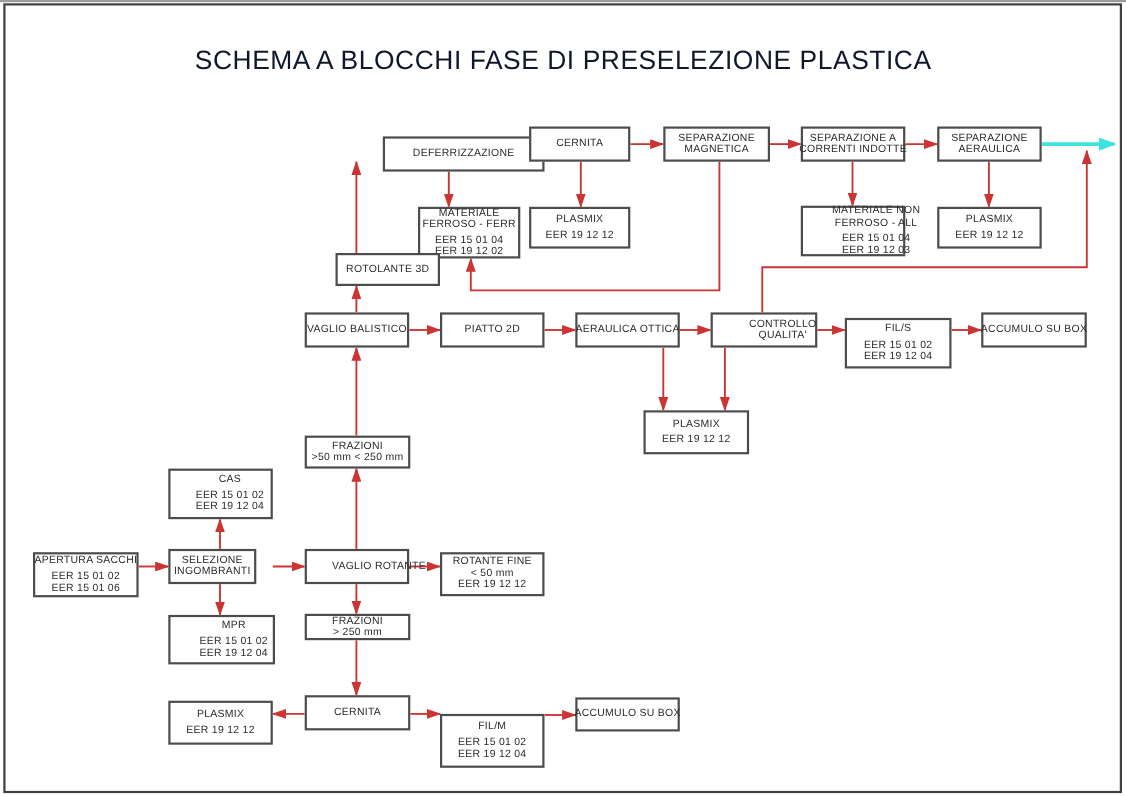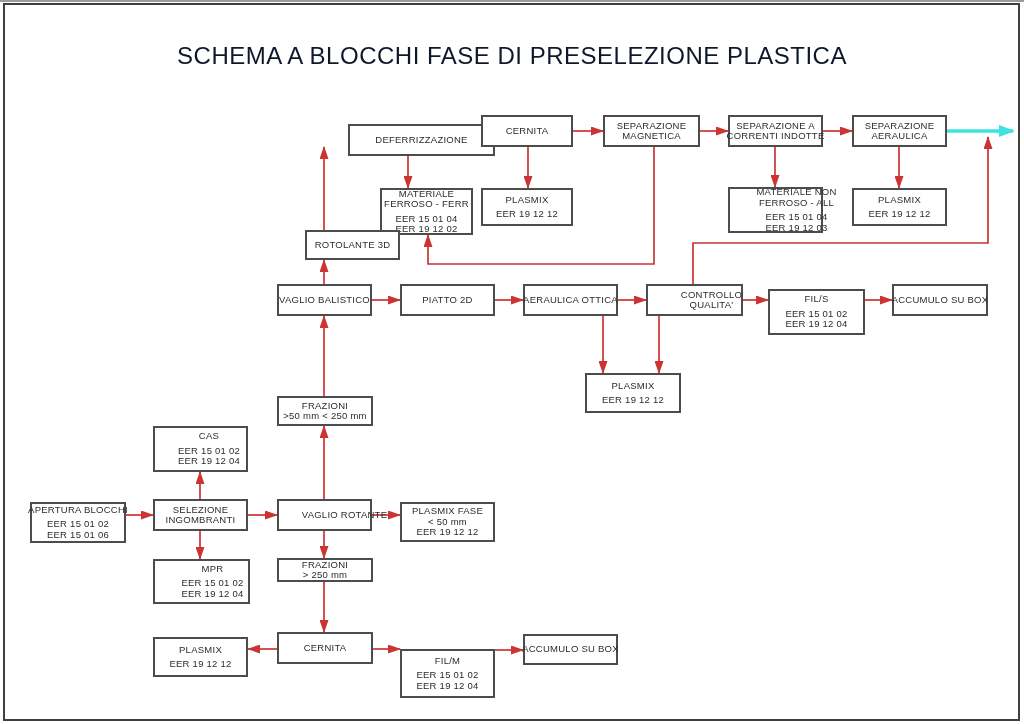--- a/index.html
+++ b/index.html
@@ -158,35 +158,35 @@
         <div>&gt;50 mm   &lt; 250 mm</div>
       </div>
       <div class="node" style="left: 153px; top: 426px; width: 95px; height: 46px; border-color: rgb(76, 76, 76); color: rgb(43, 43, 43); padding-left: 19px;">
         <div>CAS</div>
         <div class="codes">
           <div>EER 15 01 02</div>
           <div>EER 19 12 04</div>
         </div>
       </div>
       <div class="node" style="left: 30px; top: 502px; width: 96px; height: 41px; border-color: rgb(76, 76, 76); color: rgb(43, 43, 43);">
-        <div>APERTURA BLOCCHI</div>
+        <div>APERTURA SACCHI</div>
         <div class="codes">
           <div>EER 15 01 02</div>
           <div>EER 15 01 06</div>
         </div>
       </div>
-      <div class="node" style="left: 153px; top: 499px; width: 95px; height: 32px; border-color: rgb(76, 76, 76); color: rgb(43, 43, 43); align-items: center;">
+      <div class="node" style="left: 153px; top: 499px; width: 80px; height: 32px; border-color: rgb(76, 76, 76); color: rgb(43, 43, 43); align-items: center;">
         <div>SELEZIONE</div>
         <div>INGOMBRANTI</div>
       </div>
       <div class="node" style="left: 277px; top: 499px; width: 95px; height: 32px; border-color: rgb(76, 76, 76); color: rgb(43, 43, 43); padding-left: 42px;">
         <div>VAGLIO ROTANTE</div>
       </div>
       <div class="node" style="left: 400px; top: 502px; width: 95px; height: 40px; border-color: rgb(76, 76, 76); color: rgb(43, 43, 43);">
-        <div>PLASMIX FASE</div>
+        <div>ROTANTE FINE</div>
         <div>&lt; 50 mm</div>
         <div>EER 19 12 12</div>
       </div>
       <div class="node" style="left: 153px; top: 559px; width: 97px; height: 45px; border-color: rgb(76, 76, 76); color: rgb(43, 43, 43); padding-left: 24px;">
         <div>MPR</div>
         <div class="codes">
           <div>EER 15 01 02</div>
           <div>EER 19 12 04</div>
         </div>
       </div>

